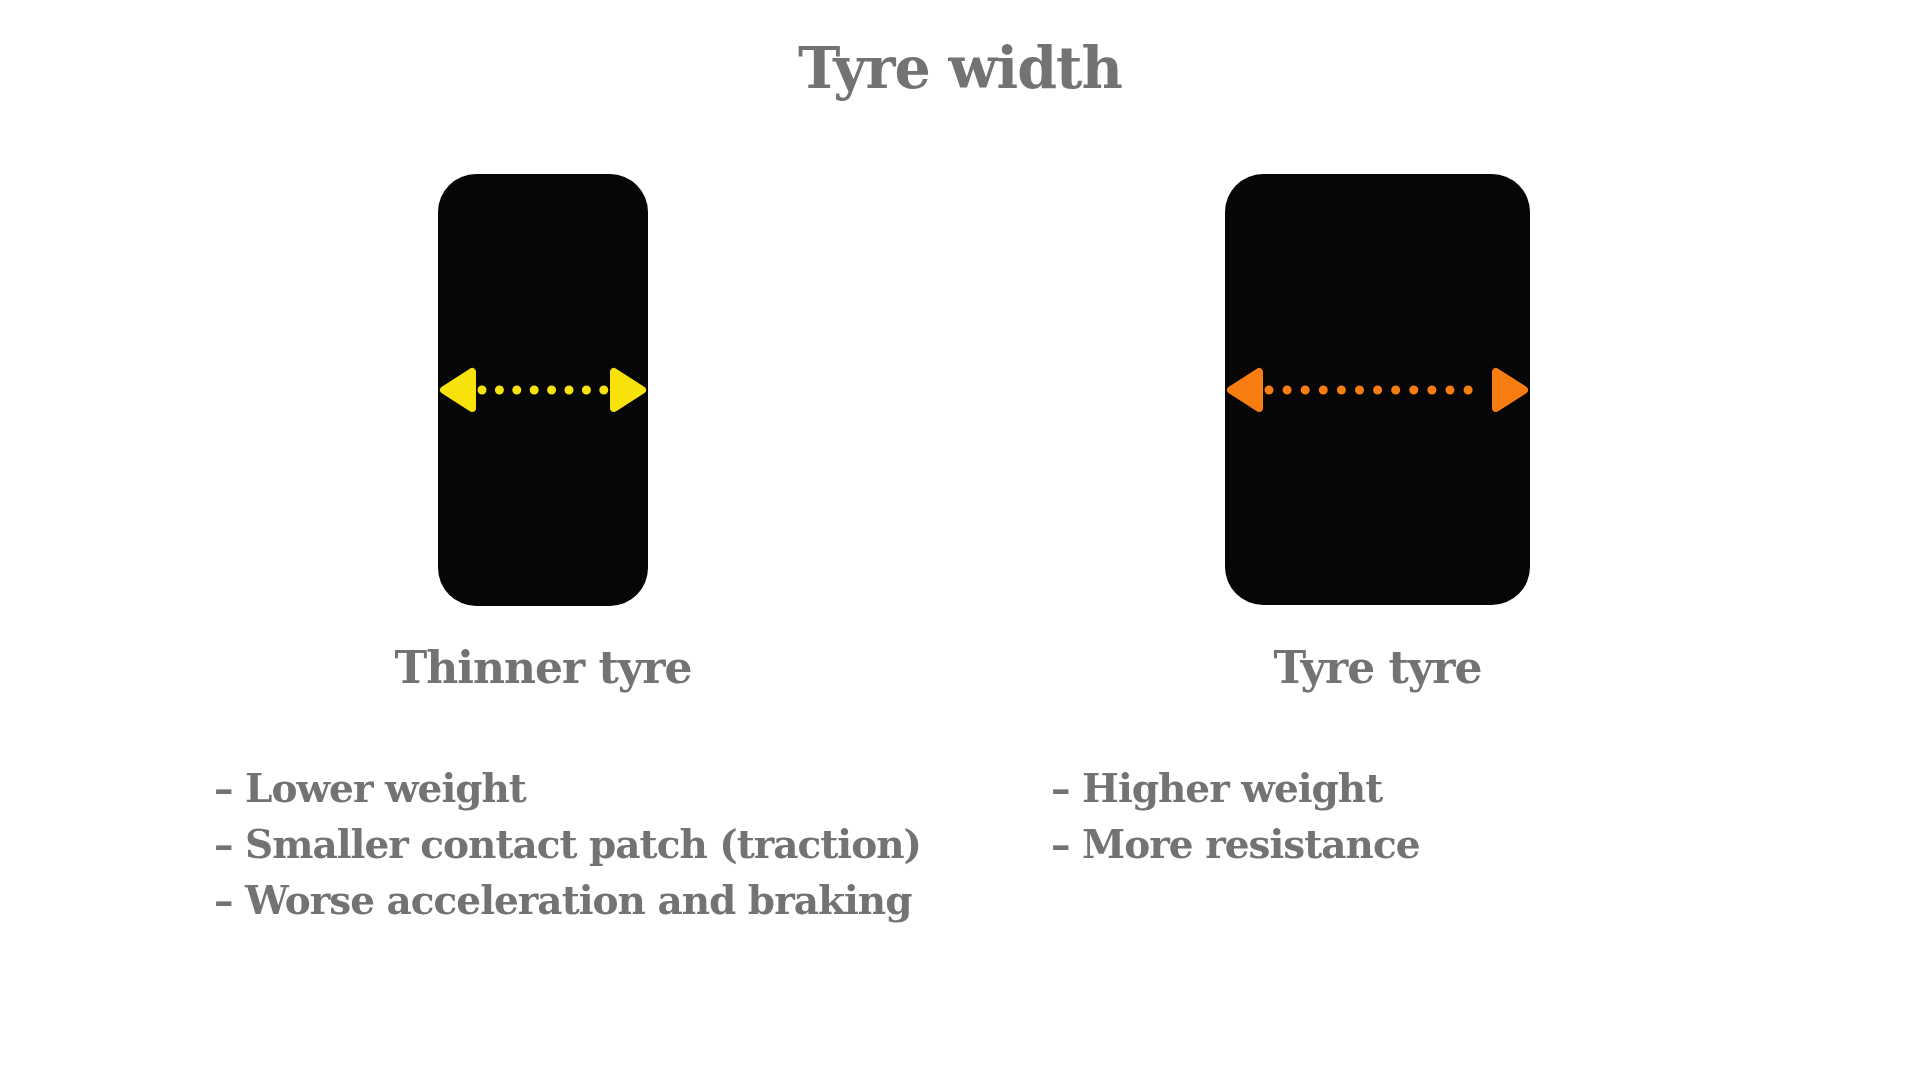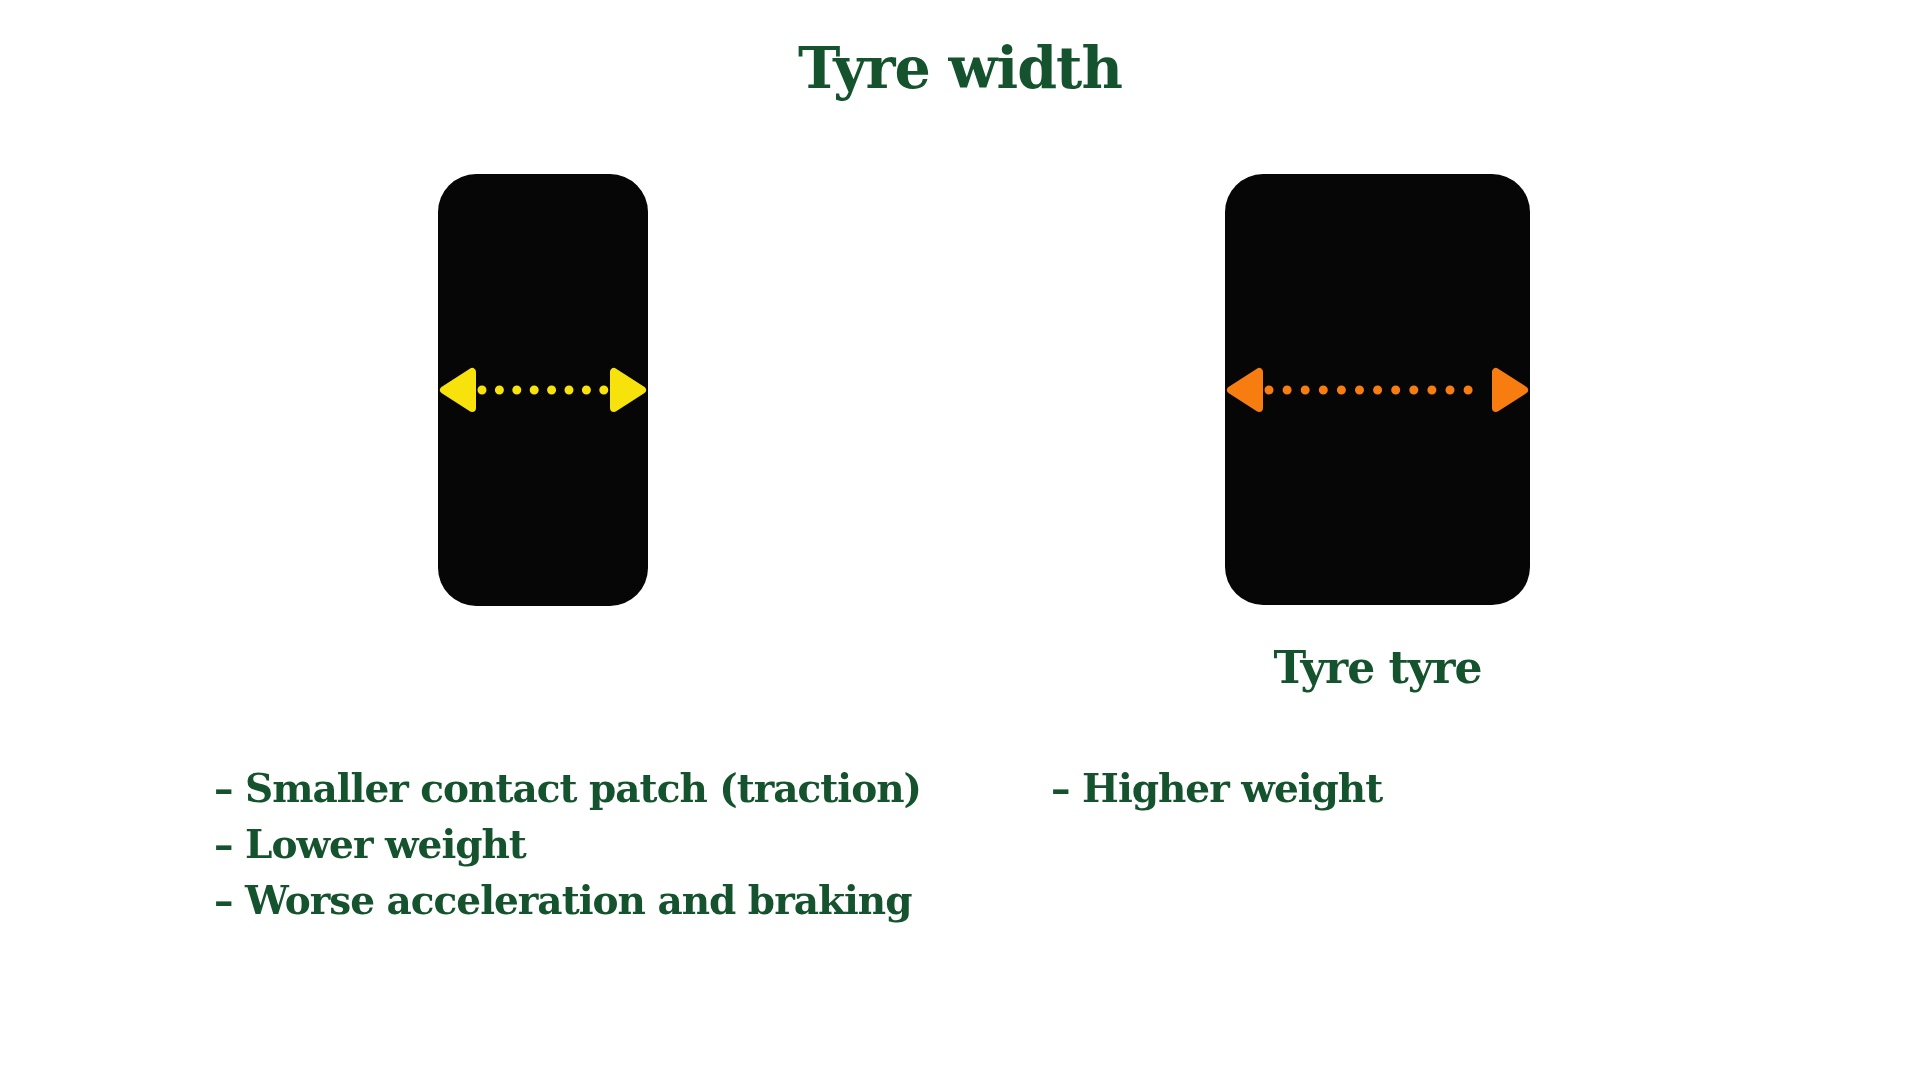--- a/index.html
+++ b/index.html
@@ -3,21 +3,21 @@
 <meta charset="utf-8">
 <style>
   * { margin: 0; padding: 0; box-sizing: border-box; }
   html, body { background: #ffffff; }
   .canvas {
     position: relative;
     width: 1920px;
     height: 1080px;
     background: #ffffff;
     font-family: "DejaVu Serif", "Liberation Serif", serif;
-    color: #14532d;
+    color: #737373;
     overflow: hidden;
   }
   .page-title {
     position: absolute;
     top: 34px;
     left: 0;
     width: 100%;
     text-align: center;
     font-size: 57px;
     font-weight: 700;
@@ -72,25 +72,27 @@
 
   <svg class="tyre-svg wide" width="305" height="431" viewBox="0 0 305 431">
     <rect x="0" y="0" width="305" height="431" rx="38" ry="38" fill="#060606"></rect>
     <g fill="#f87d11" stroke="#f87d11">
       <line x1="44" y1="216" x2="261" y2="216" fill="none" stroke-width="9" stroke-linecap="round" stroke-dasharray="0 18.1"></line>
       <polygon points="6,216 34,198 34,234" stroke-width="8" stroke-linejoin="round"></polygon>
       <polygon points="299,216 271,198 271,234" stroke-width="8" stroke-linejoin="round"></polygon>
     </g>
   </svg>
 
+  <div class="tyre-label thin">Thinner tyre</div>
   <div class="tyre-label wide">Tyre tyre</div>
 
   <ul class="notes thin">
+    <li>– Lower weight</li>
     <li>– Smaller contact patch (traction)</li>
-    <li>– Lower weight</li>
     <li>– Worse acceleration and braking</li>
   </ul>
 
   <ul class="notes wide">
     <li>– Higher weight</li>
+    <li>– More resistance</li>
   </ul>
 
 </div>
 
 </body></html>

